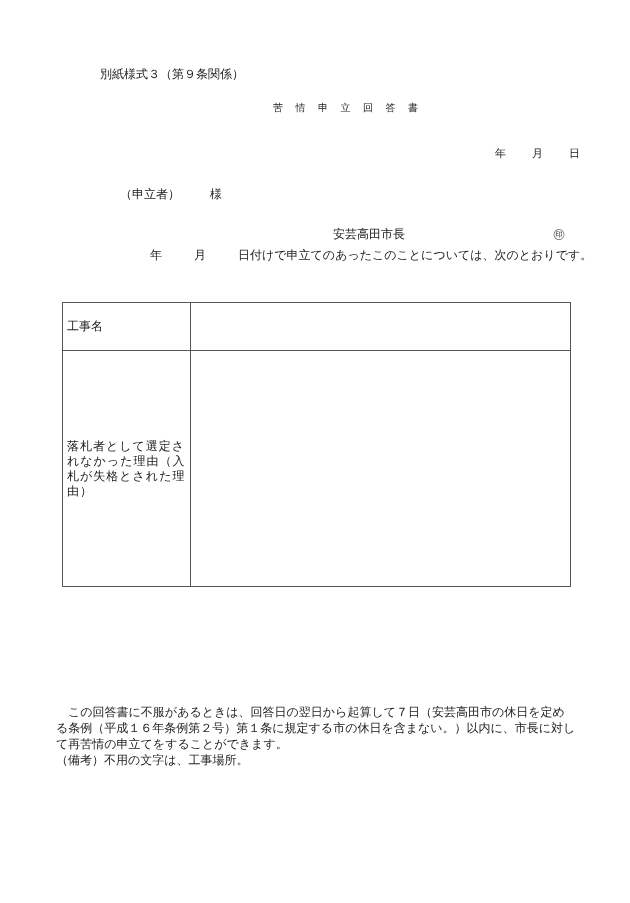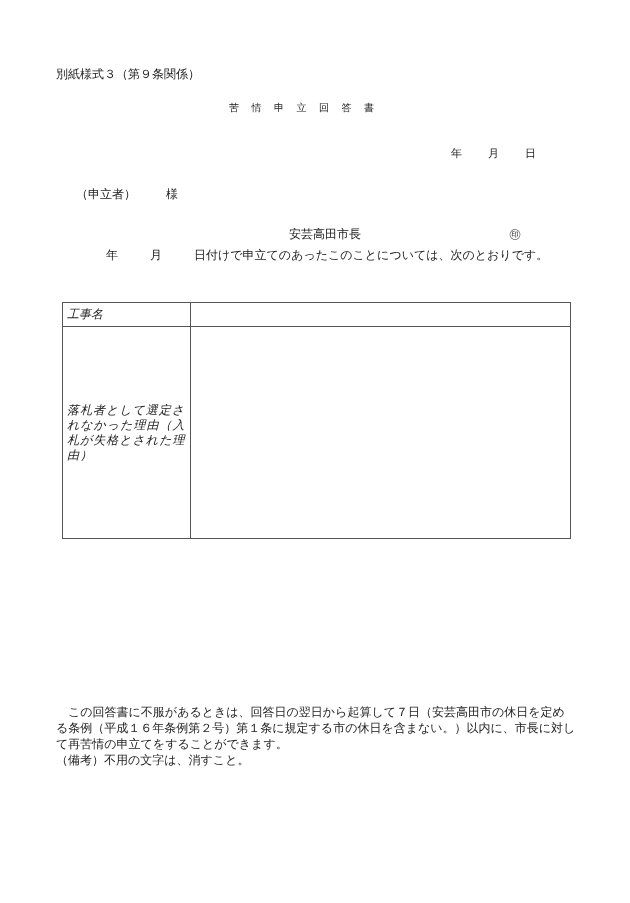--- a/index.html
+++ b/index.html
@@ -9,21 +9,21 @@
     }
     body {
       width: 630px;
       height: 903px;
       position: relative;
       overflow: hidden;
       font-family: "DejaVu Serif", "Liberation Serif", serif;
       color: #222222;
       font-size: 12px;
     }
-    .abs { position: absolute; white-space: nowrap; }
+    .abs { position: absolute; white-space: nowrap; margin-left: 44px; }
     #form-ref { left: 56px; top: 66px; font-size: 12px; }
     #doc-title { left: 229px; top: 101px; font-size: 10px; letter-spacing: 12.5px; }
     #date-line { left: 451px; top: 146px; font-size: 11px; }
     #date-line span { display: inline-block; }
     .date-gap { width: 26px; }
     #applicant { left: 76px; top: 186px; font-size: 12px; }
     #applicant .sama { margin-left: 30px; }
     #mayor { left: 289px; top: 226px; font-size: 12px; }
     #seal { left: 509px; top: 226px; font-size: 12px; }
     #intro { left: 106px; top: 247px; font-size: 12px; }
@@ -33,24 +33,23 @@
     #form-table {
       position: absolute;
       left: 62px;
       top: 302px;
       width: 509px;
       border-collapse: collapse;
       font-size: 12px;
     }
     #form-table td {
       border: 1px solid #555555;
-      padding: 4px 4px;
+      padding: 16px 4px;
       vertical-align: middle;
       line-height: 15px;
-      font-style: italic;
     }
     #form-table td.label { width: 119px; }
     #form-table tr.r1 td { height: 15px; }
     #form-table tr.r2 td { height: 15px; }
     #form-table tr.r3 td { height: 203px; }
     #form-table tr.r4 td { height: 158px; }
     .reason-label { line-height: 17px; white-space: normal; letter-spacing: 1px; }
     .other-label { letter-spacing: 0; }
     .other-label span { display: inline-block; }
     .other-label .g { width: 30px; }
@@ -96,14 +95,14 @@
   </tr>
   <tr class="r3">
     <td class="label reason-label">落札者として選定されなかった理由（入札が失格とされた理由）</td>
     <td></td>
   </tr>
 </tbody>
   </table>
 
 <div id="notice">
   <p class="para">この回答書に不服があるときは、回答日の翌日から起算して７日（安芸高田市の休日を定める条例（平成１６年条例第２号）第１条に規定する市の休日を含まない。）以内に、市長に対して再苦情の申立てをすることができます。</p>
-  <p>（備考）不用の文字は、消すこと。</p>
+  <p>（備考）不用の文字は、工事場所。</p>
 </div>
 
 </body></html>

